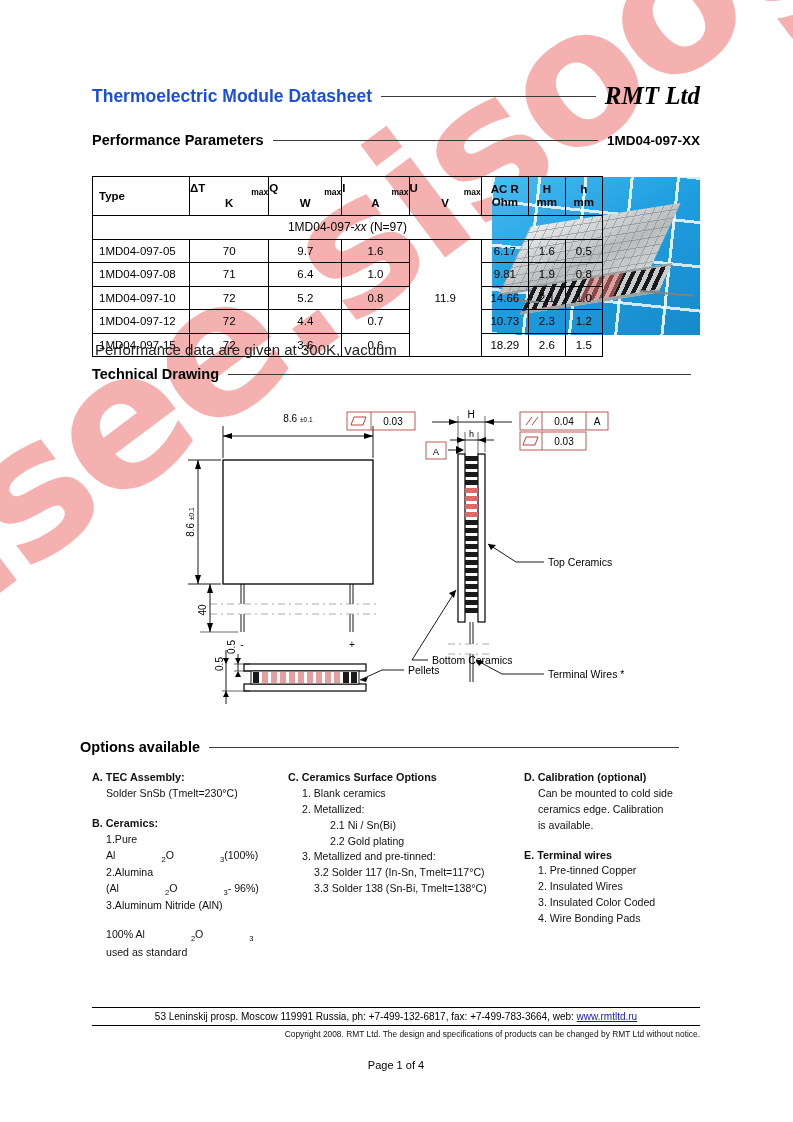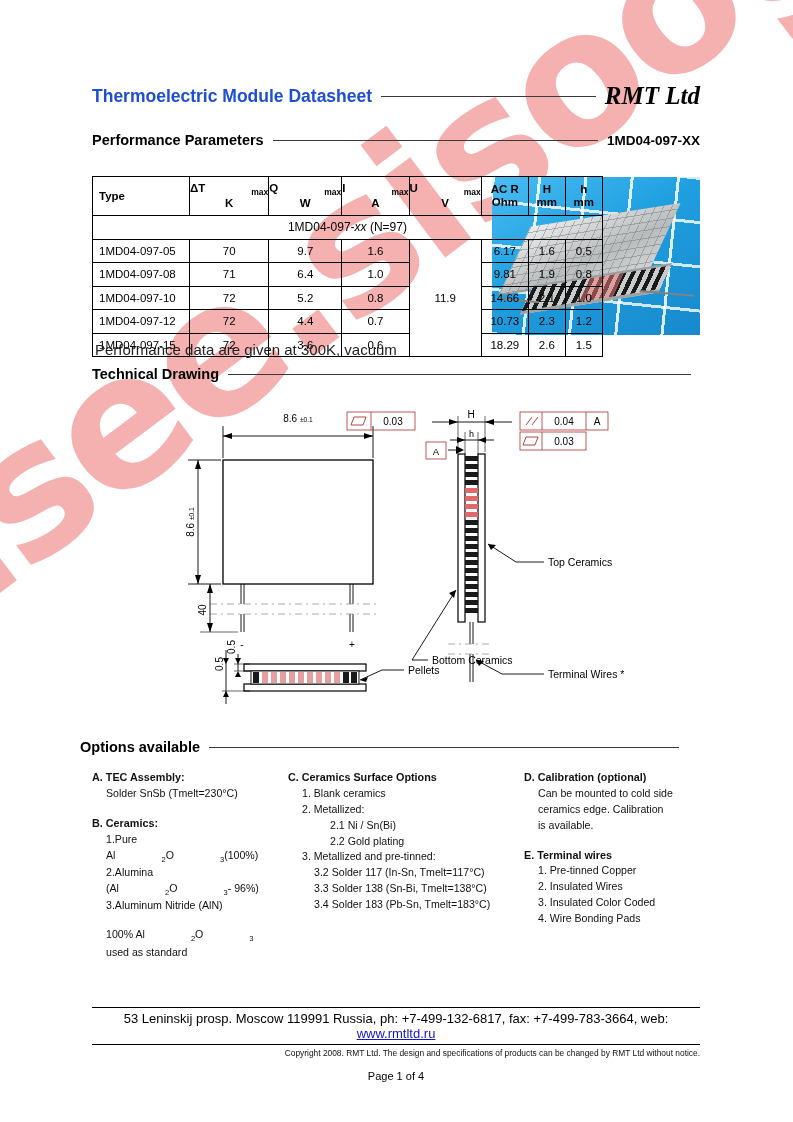--- a/index.html
+++ b/index.html
@@ -115,24 +115,24 @@
   .opts b{font-weight:700;font-size:10.8px;}
   .opts .ind1{padding-left:14px;}
   .opts .ind2{padding-left:26px;}
   .opts .ind3{padding-left:42px;}
   .opts .gap{height:13px;}
   sub{font-size:7.6px;padding-left:46px;}
 
   
   .footer{position:absolute;left:92px;top:1007px;width:608px;z-index:10;text-align:center;}
   .footer .hr{border-top:1.5px solid #000;}
-  .footer .l1{font-size:13px;padding:3px 0 3px;}
+  .footer .l1{font-size:10px;padding:3px 0 3px;}
   .footer .l2{font-size:8.4px;padding:3px 0 0;color:#111;text-align:right;}
   .footer a{color:#1414c8;text-decoration:underline;}
-  .footer .pg{font-size:11px;margin-top:12px;}
+  .footer .pg{font-size:11px;margin-top:20px;}
 </style>
 </head>
 <body>
 
 <div class="page">
 
   <div class="sec-head" id="title-bar">
     <span class="t">Thermoelectric Module Datasheet</span>
     <span class="rule"></span>
     <span class="r">RMT Ltd</span>
@@ -423,21 +423,20 @@
 
     <div class="col c">
       <div><b>C. Ceramics Surface Options</b></div>
       <div class="ind1">1. Blank ceramics</div>
       <div class="ind1">2. Metallized:</div>
       <div class="ind3">2.1 Ni / Sn(Bi)</div>
       <div class="ind3">2.2 Gold plating</div>
       <div class="ind1">3. Metallized and pre-tinned:</div>
       <div class="ind2">3.2 Solder 117 (In-Sn, Tmelt=117°C)</div>
       <div class="ind2">3.3 Solder 138 (Sn-Bi, Tmelt=138°C)</div>
-      <div class="ind2">3.4 Solder 183 (Pb-Sn, Tmelt=183°C)</div>
     </div>
 
     <div class="col d">
       <div><b>D. Calibration (optional)</b></div>
       <div class="ind1">Can be mounted to cold side</div>
       <div class="ind1">ceramics edge. Calibration</div>
       <div class="ind1">is available.</div>
       <div class="gap"></div>
       <div><b>E. Terminal wires</b></div>
       <div class="ind1">1. Pre-tinned Copper</div>

